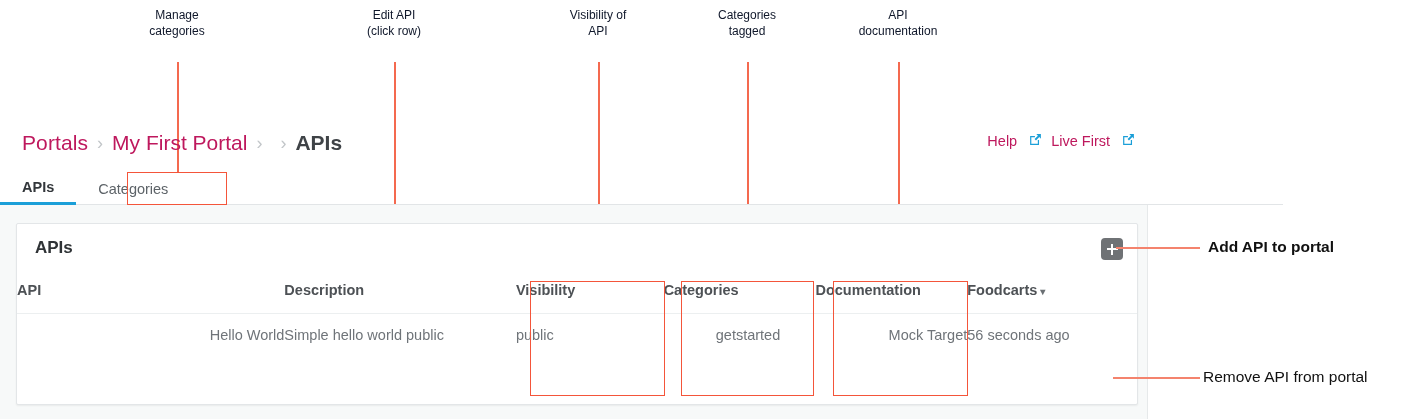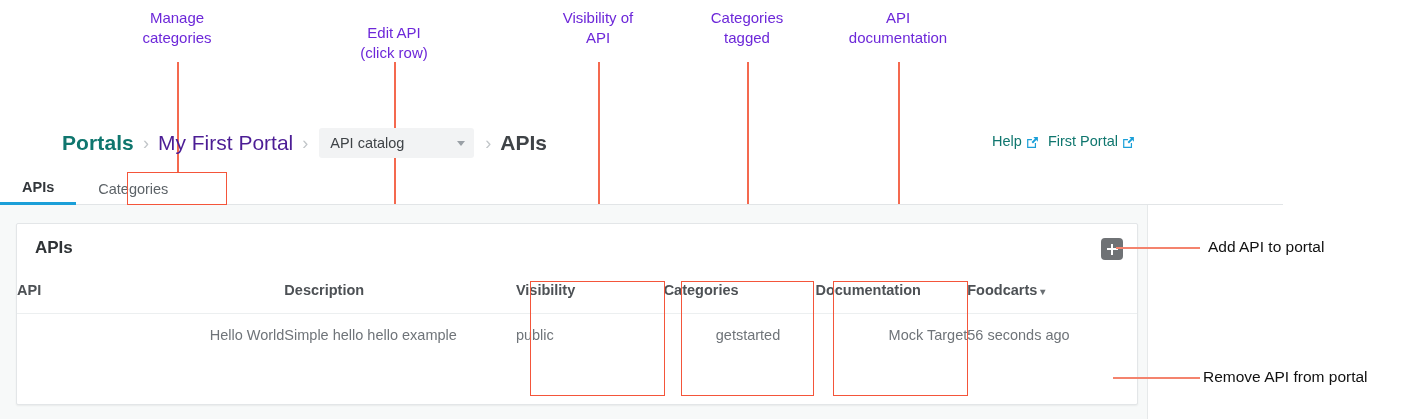--- a/index.html
+++ b/index.html
@@ -8,23 +8,23 @@
     background: #ffffff;
     font-family: "Liberation Sans", sans-serif;
     overflow: hidden;
   }
   .screen { position: relative; width: 1403px; height: 419px; background: #fff; }
 
   
   .callout {
     position: absolute;
     text-align: center;
-    font-size: 15px;
+    font-size: 12px;
     line-height: 1.33;
-    color: #6d28d9;
+    color: #0f172a;
     font-family: "Liberation Sans", sans-serif;
     white-space: pre-line;
   }
   .leader {
     position: absolute;
     width: 1.6px;
     background: #f4694f;
   }
   .leader-h {
     position: absolute;
@@ -45,22 +45,22 @@
     z-index: 8;
   }
 
   
   .breadcrumb {
     position: absolute;
     left: 22px; top: 126px;
     display: flex; align-items: center;
     height: 34px;
   }
-  .bc-part { font-size: 21px; color: #0f766e; font-weight: 700; letter-spacing: .1px; margin-left: 40px; }
-  .bc-strong { font-size: 21px; color: #4c1d95; font-weight: 400; }
+  .bc-part { font-size: 21px; color: #be185d; font-weight: 400; letter-spacing: .1px; }
+  .bc-strong { font-size: 21px; color: #be185d; font-weight: 400; }
   .bc-cur { font-size: 21px; color: #3f4347; font-weight: 700; }
   .bc-sep { font-size: 18px; color: #c2c6c9; margin: 0 9px; font-weight: 300; }
   .bc-select {
     display: flex; align-items: center; justify-content: space-between;
     background: #f2f3f4; border-radius: 3px;
     height: 30px; width: 155px; padding: 0 9px 0 11px;
     margin: 0 2px;
   }
   .bc-select-label { font-size: 14.5px; color: #3f4347; }
   .caret {
@@ -69,21 +69,21 @@
     border-right: 4.5px solid transparent;
     border-top: 5px solid #9aa0a6;
   }
 
   
   .hdr-links {
     position: absolute; right: 268px; top: 133px;
     display: flex; align-items: center; gap: 9px;
     font-size: 14.5px; color: #1b9fd8;
   }
-  .hdr-link { display: flex; align-items: flex-end; gap: 4px; color: #0f766e; cursor: pointer; }
+  .hdr-link { display: flex; align-items: flex-start; gap: 12px; color: #be185d; cursor: pointer; }
   .ext-icon { display: inline-block; width: 13px; height: 13px; position: relative; }
   .ext-icon svg { display: block; }
 
   
   .tabs {
     position: absolute; left: 0; top: 172px;
     width: 1283px; height: 33px;
     border-bottom: 1px solid #e2e5e7;
     display: flex; align-items: flex-start;
   }
@@ -153,59 +153,55 @@
 </style>
 </head>
 <body>
 
 <div class="screen">
 
   <div id="top-annotations">
       <div class="callout" style="left: 67px; top: 8px; width: 220px;">Manage
 categories</div>
       <div class="leader" style="left: 177px; top: 62px; height: 110px;"></div>
-      <div class="callout" style="left: 284px; top: 23px; width: 220px;">Edit API
+      <div class="callout" style="left: 284px; top: 8px; width: 220px;">Edit API
 (click row)</div>
       <div class="leader" style="left: 394px; top: 62px; height: 308px;"></div>
       <div class="callout" style="left: 488px; top: 8px; width: 220px;">Visibility of
 API</div>
       <div class="leader" style="left: 598px; top: 62px; height: 219px;"></div>
       <div class="callout" style="left: 637px; top: 8px; width: 220px;">Categories
 tagged</div>
       <div class="leader" style="left: 747px; top: 62px; height: 219px;"></div>
       <div class="callout" style="left: 788px; top: 8px; width: 220px;">API
 documentation</div>
       <div class="leader" style="left: 898px; top: 62px; height: 219px;"></div>
     </div>
 
   <div class="breadcrumb">
     <span class="bc-part">Portals</span>
     <span class="bc-sep">›</span>
     <span class="bc-strong">My First Portal</span>
     <span class="bc-sep">›</span>
-    <div class="bc-select">
-      <span class="bc-select-label">API catalog</span>
-      <span class="caret"></span>
-    </div>
     <span class="bc-sep">›</span>
     <span class="bc-cur">APIs</span>
   </div>
 
   <div class="hdr-links">
     <span class="hdr-link">
       <span>Help</span>
       <span class="ext-icon">
         <svg width="13" height="13" viewBox="0 0 14 14">
             <path d="M1.2 3.2h5.2v1.3H2.5v7h7V7.6h1.3v5.2H1.2z" fill="#1b9fd8"></path>
             <path d="M7.9 1.2h4.9v4.9l-1.7-1.7-3.6 3.6-1.5-1.5 3.6-3.6z" fill="#1b9fd8"></path>
           </svg>
       </span>
     </span>
     <span class="hdr-link">
-      <span>First Portal</span>
+      <span>Live First</span>
       <span class="ext-icon">
         <svg width="13" height="13" viewBox="0 0 14 14">
             <path d="M1.2 3.2h5.2v1.3H2.5v7h7V7.6h1.3v5.2H1.2z" fill="#1b9fd8"></path>
             <path d="M7.9 1.2h4.9v4.9l-1.7-1.7-3.6 3.6-1.5-1.5 3.6-3.6z" fill="#1b9fd8"></path>
           </svg>
       </span>
     </span>
   </div>
 
   <div class="tabs">
@@ -232,33 +228,33 @@
           <th class="c-cat">Categories</th>
           <th class="c-doc">Documentation</th>
           <th class="c-mod">
             <span>Foodcarts</span><span class="sort-caret">▾</span>
           </th>
         </tr>
       </thead>
       <tbody id="table-body">
           <tr>
             <td class="c-api">Hello World</td>
-            <td class="c-desc">Simple hello hello example</td>
+            <td class="c-desc">Simple hello world public</td>
             <td class="c-vis">public</td>
             <td class="c-cat">getstarted</td>
             <td class="c-doc">Mock Target</td>
             <td class="c-mod">56 seconds ago</td>
           </tr>
         </tbody>
     </table>
   </div>
 
   <div id="right-annotations">
       <div class="leader-h" style="left: 1116px; top: 247px; width: 84px;"></div>
-      <div class="side-label" style="left: 1208px; top: 238px;">Add API to portal</div>
+      <div class="side-label" style="left: 1208px; top: 238px; font-weight: bold;">Add API to portal</div>
       <div class="leader-h" style="left: 1113px; top: 377px; width: 87px;"></div>
       <div class="side-label" style="left: 1203px; top: 368px;">Remove API from portal</div>
     </div>
 
   <div id="highlight-layer">
       <div class="hbox" style="left: 127px; top: 172px; width: 100px; height: 33px;"></div>
       <div class="hbox" style="left: 530px; top: 281px; width: 135px; height: 115px;"></div>
       <div class="hbox" style="left: 681px; top: 281px; width: 133px; height: 115px;"></div>
       <div class="hbox" style="left: 833px; top: 281px; width: 135px; height: 115px;"></div>
     </div>

